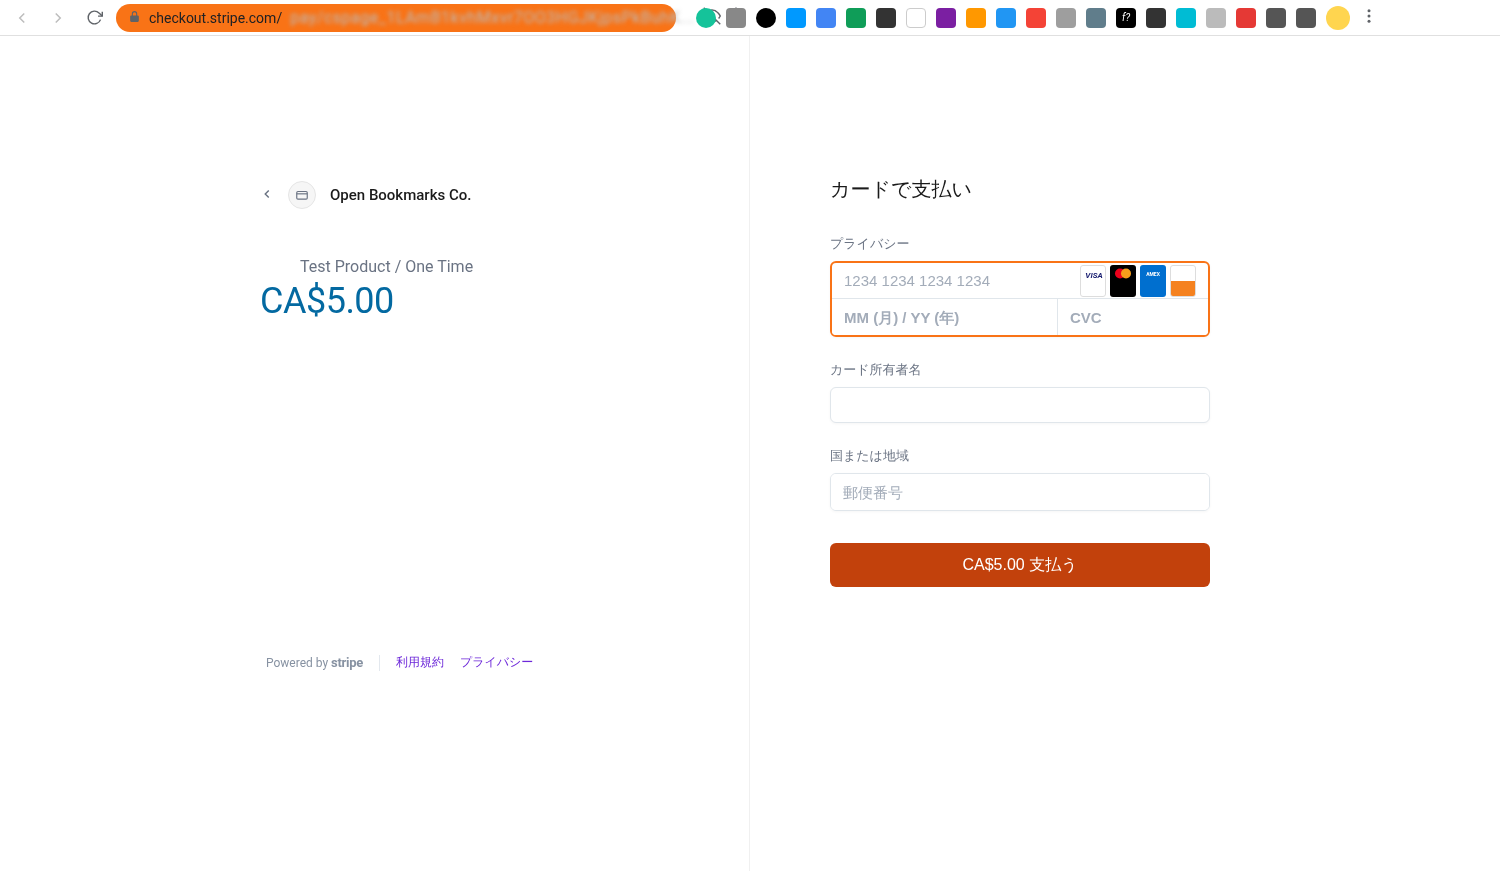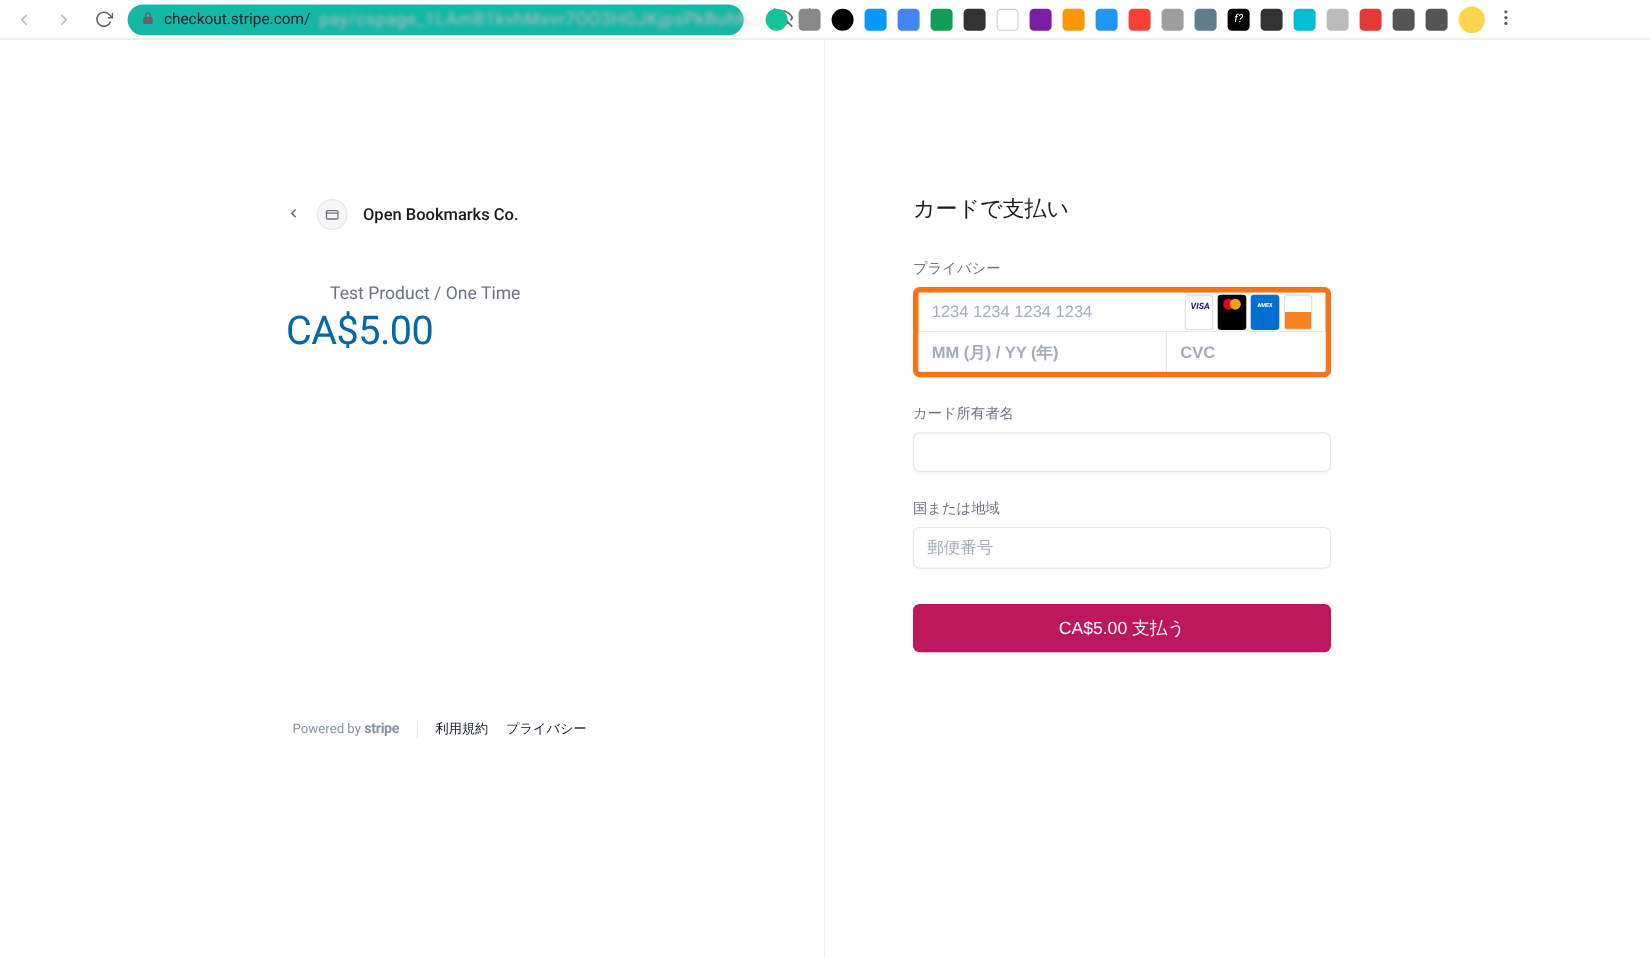--- a/index.html
+++ b/index.html
@@ -2,21 +2,21 @@
 <html><head>
   <meta charset="utf-8">
   <style>
     * { margin: 0; padding: 0; box-sizing: border-box; }
     body { font-family: -apple-system, BlinkMacSystemFont, "Segoe UI", Roboto, sans-serif; background: #fff; height: 871px; width: 1500px; overflow: hidden; }
 
     
     .browser-bar { height: 36px; display: flex; align-items: center; padding: 0 8px; gap: 8px; border-bottom: 1px solid #e0e0e0; }
     .nav-btn { width: 28px; height: 28px; display: flex; align-items: center; justify-content: center; color: #5f6368; cursor: pointer; border-radius: 50%; }
     .nav-btn.disabled { color: #bdbdbd; }
-    .url-bar { flex: 1; height: 28px; background: #14b8a6; border-radius: 14px; display: flex; align-items: center; padding: 0 12px; gap: 8px; max-width: 560px; }
+    .url-bar { flex: 1; height: 28px; background: #f97316; border-radius: 14px; display: flex; align-items: center; padding: 0 12px; gap: 8px; max-width: 560px; }
     .lock-icon { color: #5f6368; }
     .url-text { color: #202124; font-size: 14px; }
     .url-blur { color: #bbb; filter: blur(2px); letter-spacing: 0.5px; }
     .url-actions { display: flex; gap: 6px; margin-left: auto; align-items: center; }
     .url-icon { color: #5f6368; }
     .ext-icons { display: flex; gap: 10px; align-items: center; margin-left: 12px; }
     .ext { width: 20px; height: 20px; border-radius: 4px; }
     .profile { width: 24px; height: 24px; border-radius: 50%; background: #ffd54f; }
     .menu-dots { color: #5f6368; }
 
@@ -28,31 +28,31 @@
     .merchant-row { display: flex; align-items: center; gap: 14px; margin-bottom: 48px; }
     .back-arrow { color: #6a7383; cursor: pointer; }
     .merchant-logo { width: 28px; height: 28px; background: #f6f6f6; border: 1px solid #e5e5e5; border-radius: 50%; display: flex; align-items: center; justify-content: center; color: #6a7383; }
     .merchant-name { font-size: 15px; font-weight: 500; color: #1a1a1a; }
 
     .product-name { font-size: 16px; color: #6a7383; font-weight: 400; margin-bottom: 4px; margin-left: 40px; }
     .product-price { font-size: 36px; font-weight: 400; color: #0369a1; letter-spacing: -0.5px; }
 
     .footer { position: absolute; bottom: 200px; left: 266px; display: flex; align-items: center; gap: 16px; font-size: 12px; color: #8792a2; }
     .footer-divider { width: 1px; height: 16px; background: #e3e8ee; }
-    .footer a { color: #0f172a; text-decoration: none; }
+    .footer a { color: #6d28d9; text-decoration: none; }
     .stripe-logo { font-weight: 700; font-size: 13px; letter-spacing: -0.3px; }
 
     
     .form-title { font-size: 20px; font-weight: 500; color: #1a1a1a; margin-bottom: 32px; }
     .form-group { margin-bottom: 24px; }
     .form-label { font-size: 13px; color: #6a7383; margin-bottom: 8px; display: block; }
     .form-input { width: 100%; max-width: 380px; height: 36px; border: 1px solid #e0e6eb; border-radius: 6px; padding: 0 12px; font-size: 15px; color: #1a1a1a; box-shadow: 0 1px 3px rgba(0,0,0,0.04); }
     .form-input::placeholder { color: #a3acb9; }
 
-    .card-group { max-width: 380px; border: 5px solid #f97316; border-radius: 6px; box-shadow: 0 1px 3px rgba(0,0,0,0.04); overflow: hidden; }
+    .card-group { max-width: 380px; border: 2px solid #f97316; border-radius: 6px; box-shadow: 0 1px 3px rgba(0,0,0,0.04); overflow: hidden; }
     .card-number-row { display: flex; align-items: center; padding: 0 12px; height: 36px; border-bottom: 1px solid #e0e6eb; }
     .card-number-input { flex: 1; border: none; outline: none; font-size: 15px; height: 100%; }
     .card-number-input::placeholder { color: #a3acb9; }
     .card-brands { display: flex; gap: 4px; align-items: center; }
     .brand { width: 26px; height: 32px; border-radius: 3px; display: inline-block; }
     .brand.visa { background: #fff; border: 1px solid #ddd; }
     .brand.mc { background: #000; }
     .brand.amex { background: #006fcf; }
     .brand.disc { background: linear-gradient(#fff 50%, #f58220 50%); border: 1px solid #ddd; }
     .card-split { display: flex; }
@@ -60,21 +60,21 @@
     .card-split input:first-child { flex: 1; border-right: 1px solid #e0e6eb; font-weight: bold; }
     .card-split .cvc-wrap { flex: 1; display: flex; align-items: center; padding-right: 12px; }
     .card-split .cvc-wrap input { flex: 1; padding-right: 0; }
     .card-split input::placeholder { color: #a3acb9; }
 
     .country-group { max-width: 380px; border: 1px solid #e0e6eb; border-radius: 6px; box-shadow: 0 1px 3px rgba(0,0,0,0.04); overflow: hidden; }
     .country-select { display: flex; align-items: center; justify-content: space-between; padding: 0 12px; height: 36px; border-bottom: 1px solid #e0e6eb; cursor: pointer; font-size: 15px; }
     .postal-input { width: 100%; border: none; outline: none; height: 36px; padding: 0 12px; font-size: 15px; }
     .postal-input::placeholder { color: #a3acb9; }
 
-    .pay-button { width: 100%; max-width: 380px; height: 44px; background: #be185d; color: #fff; border: none; border-radius: 6px; font-size: 16px; font-weight: 500; cursor: pointer; margin-top: 8px; }
+    .pay-button { width: 100%; max-width: 380px; height: 44px; background: #c2410c; color: #fff; border: none; border-radius: 6px; font-size: 16px; font-weight: 500; cursor: pointer; margin-top: 8px; }
   </style>
 </head>
 <body>
 
 <div class="browser-bar">
   <div class="nav-btn disabled">
     <svg width="18" height="18" viewBox="0 0 24 24" fill="none" stroke="currentColor" stroke-width="2">
         <polyline points="15 18 9 12 15 6"></polyline>
       </svg>
   </div>

